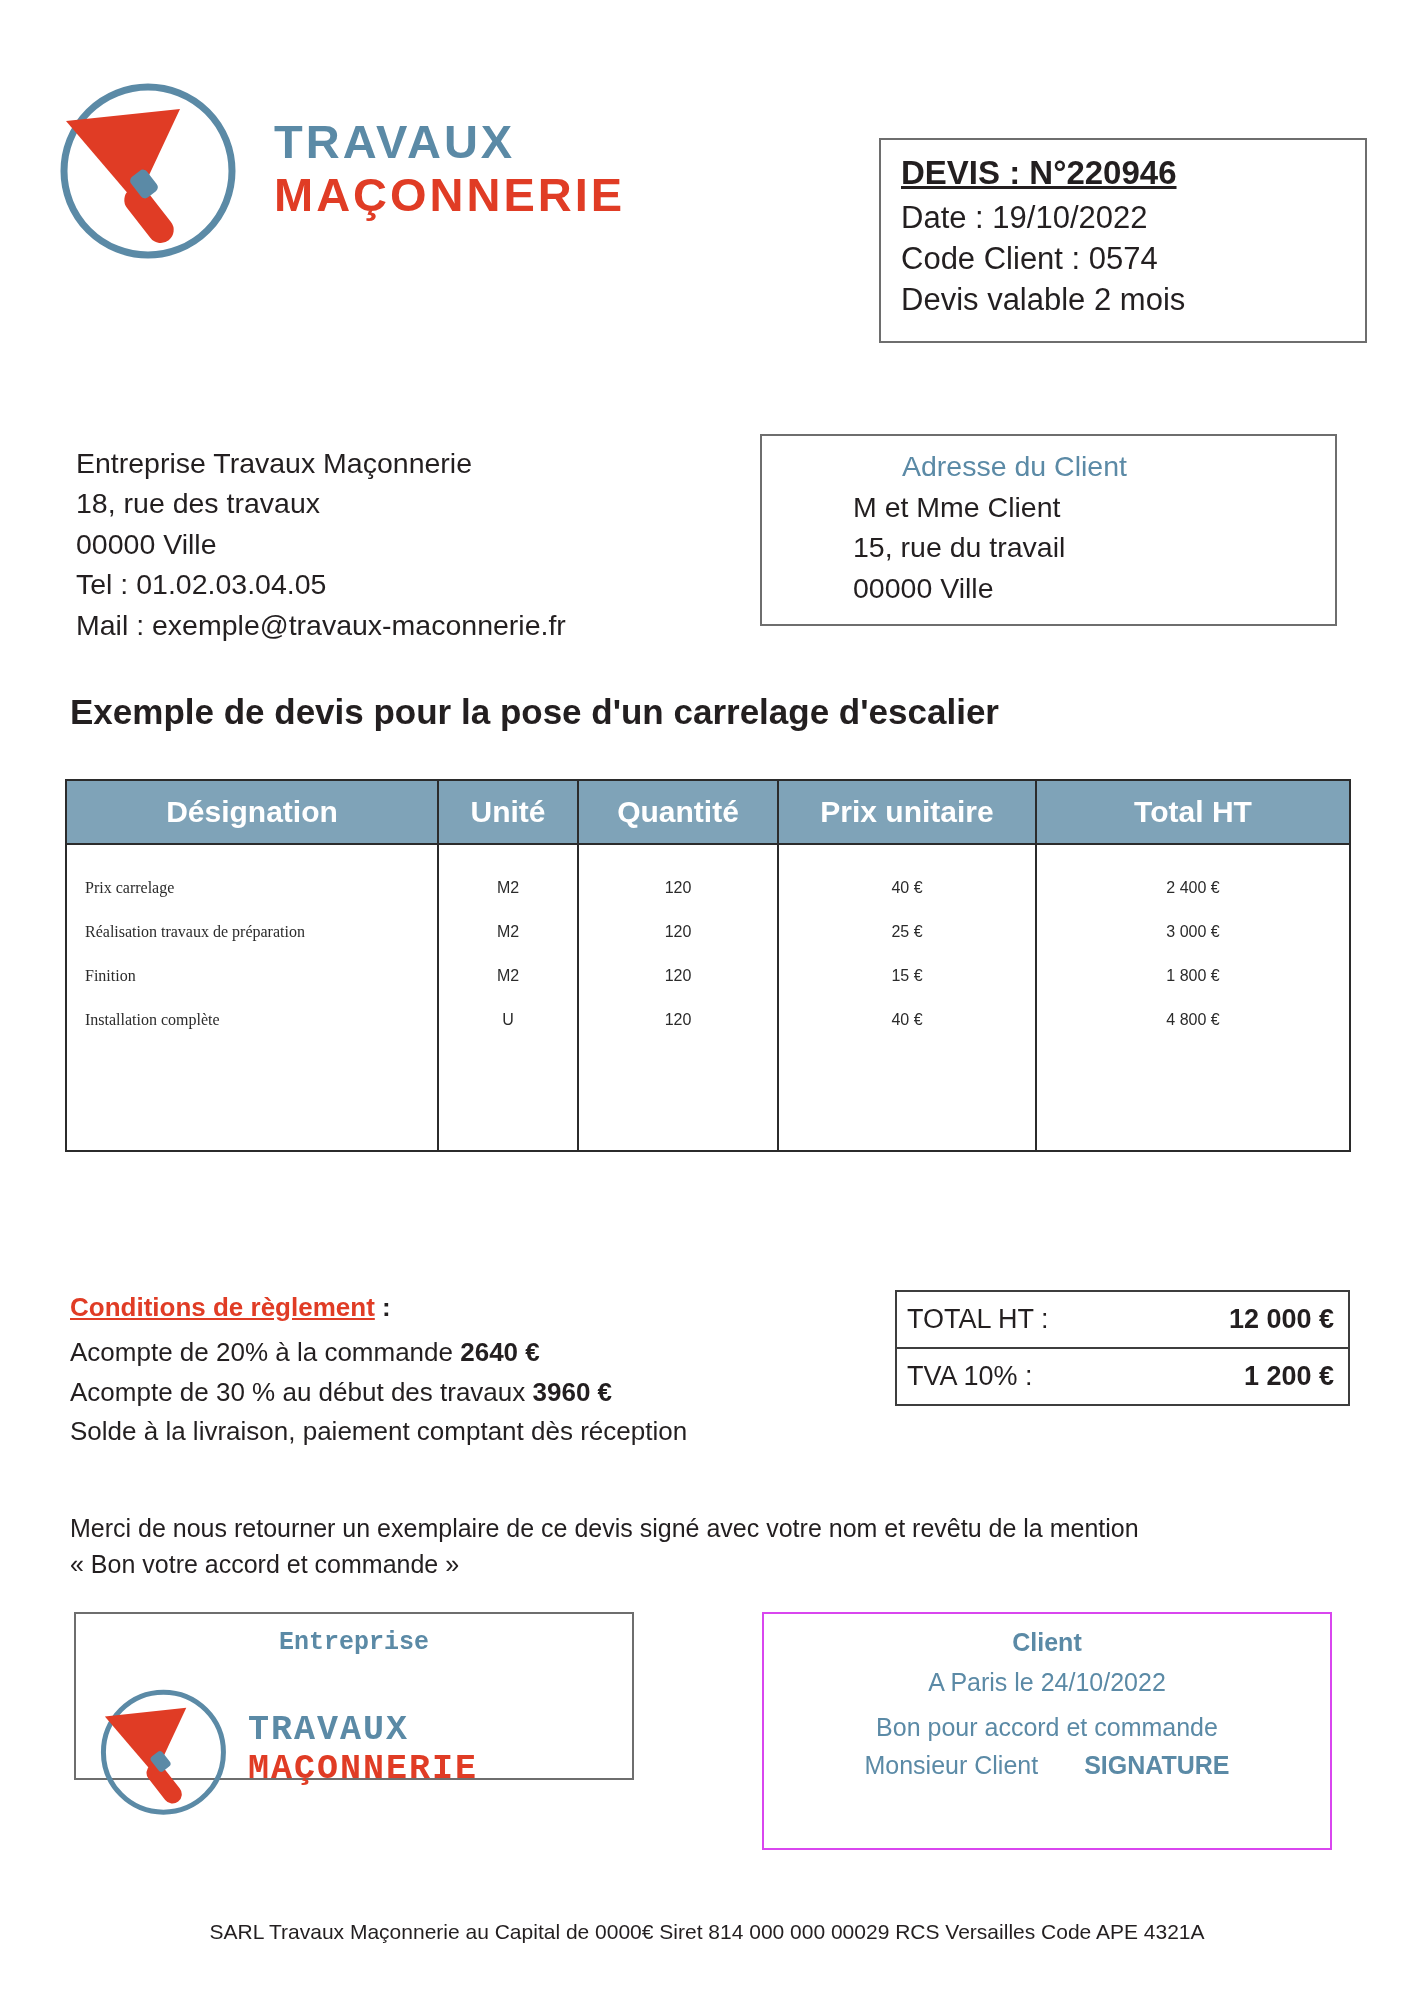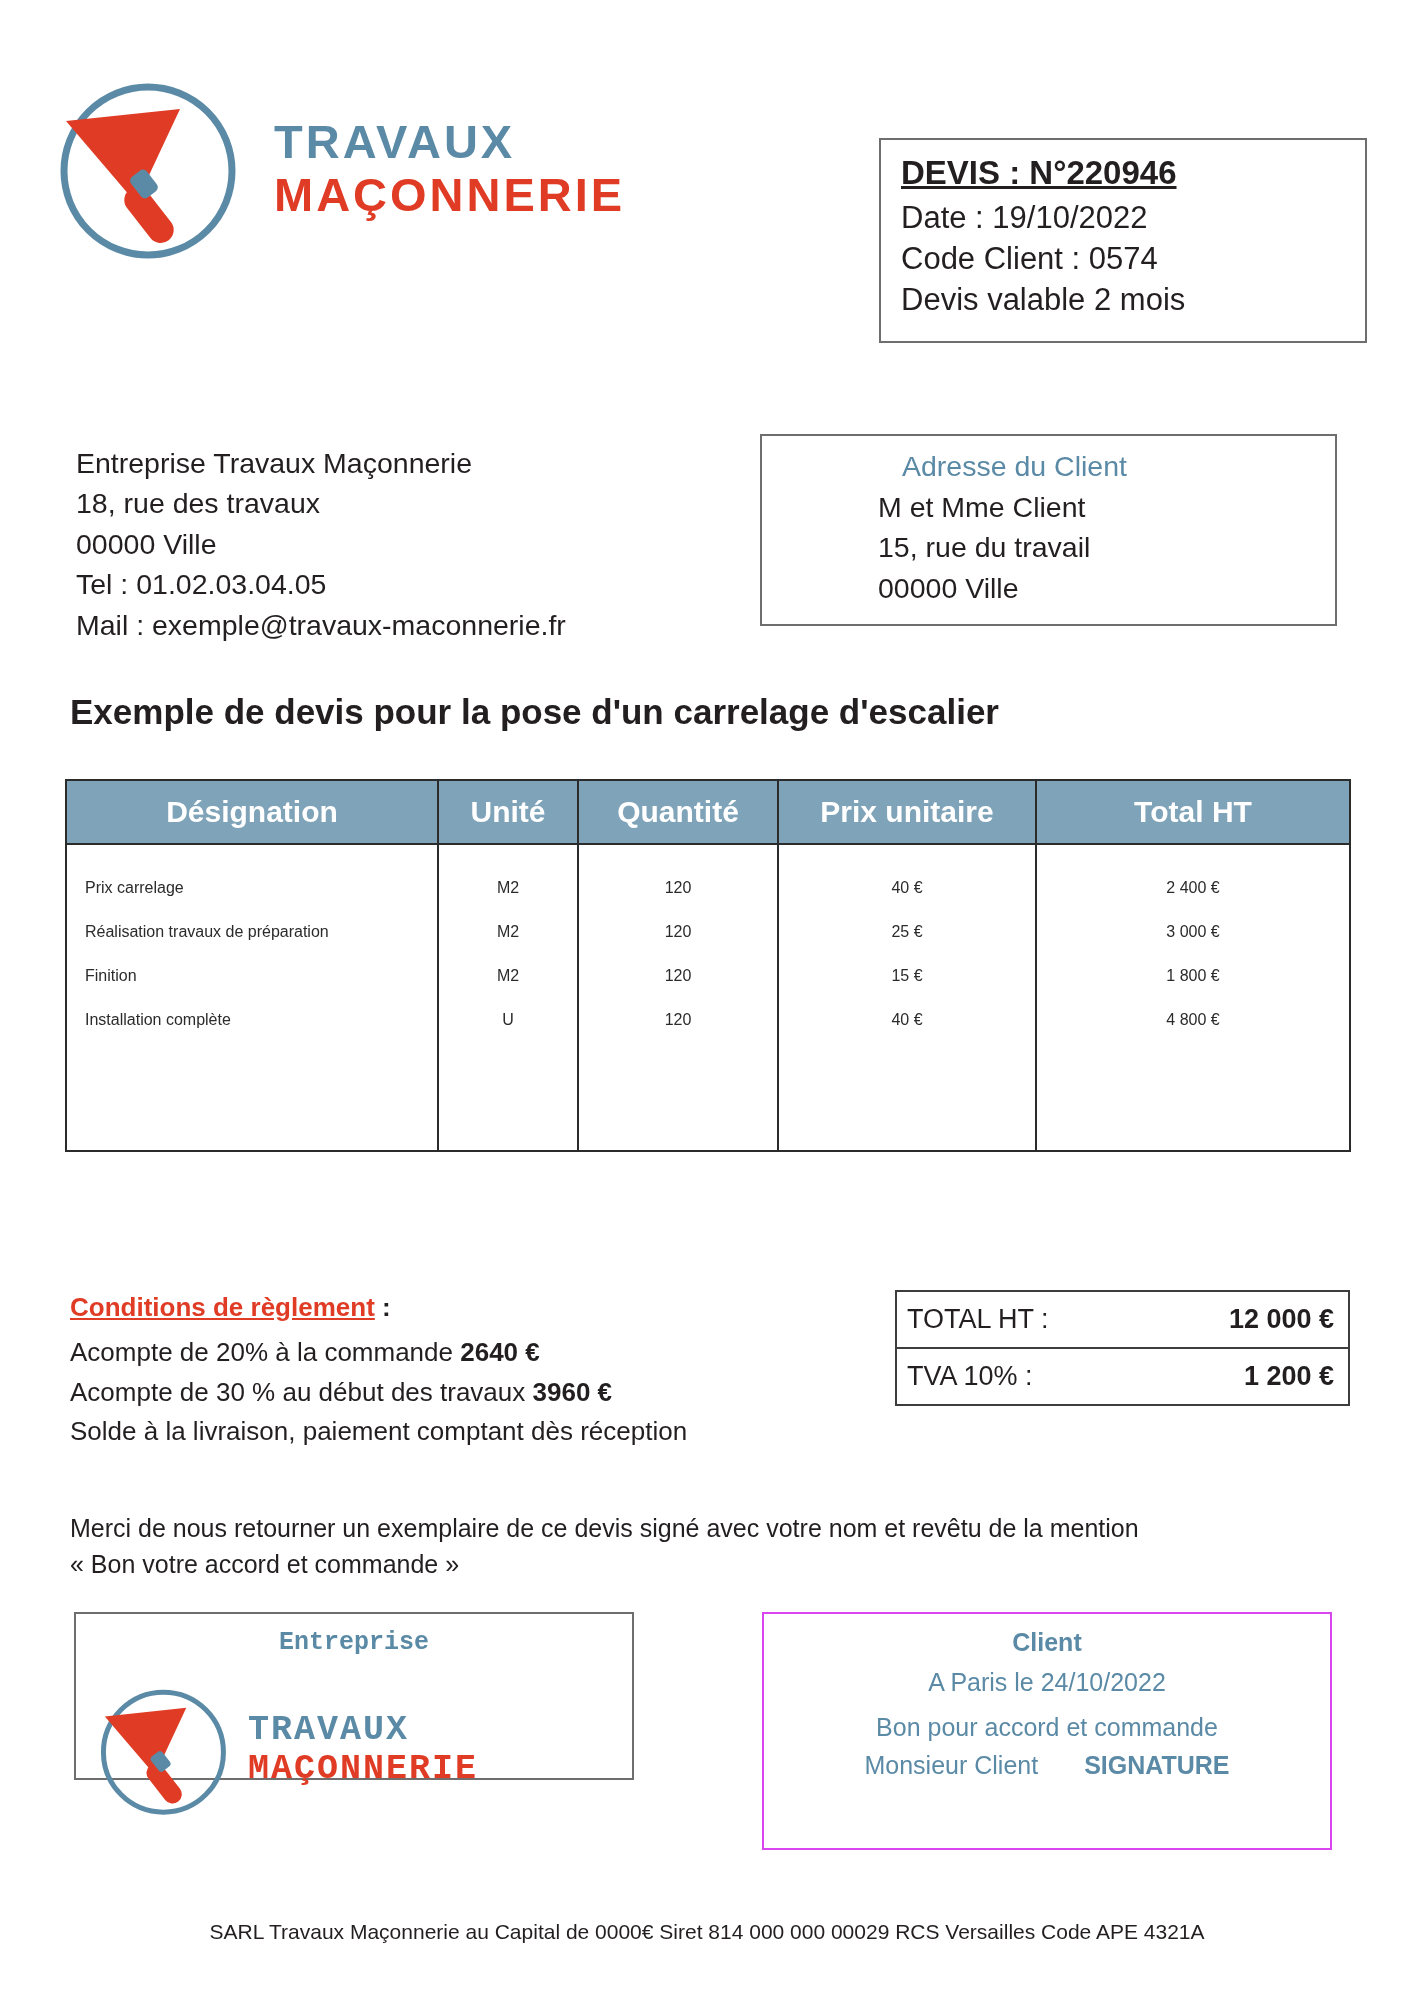--- a/index.html
+++ b/index.html
@@ -102,21 +102,21 @@
   }
   .client-box .ctitle {
     color: #5b8aa6;
     font-size: 28.5px;
     padding-left: 140px;
     margin-bottom: 4px;
   }
   .client-box .cline {
     font-size: 28.5px;
     line-height: 1.42;
-    padding-left: 116px;
+    padding-left: 91px;
   }
 
   
   .section-title {
     position: absolute;
     left: 70px; top: 692px;
     font-size: 35px;
     font-weight: 700;
   }
 
@@ -144,20 +144,21 @@
     border-left: 2px solid #2b2b2b;
     border-right: 2px solid #2b2b2b;
     font-size: 16px;
     color: #2b2b2b;
     padding: 13px 6px;
     text-align: center;
   }
   table.items td.desc {
     text-align: left;
     padding-left: 18px;
+    font-family: Liberation Serif, serif;
   }
   table.items tr.first td { padding-top: 34px; }
   table.items tbody tr.filler td {
     height: 82px;
     border-bottom: 2px solid #2b2b2b;
   }
   col.c1 { width: 372px; }
   col.c2 { width: 140px; }
   col.c3 { width: 200px; }
   col.c4 { width: 258px; }

